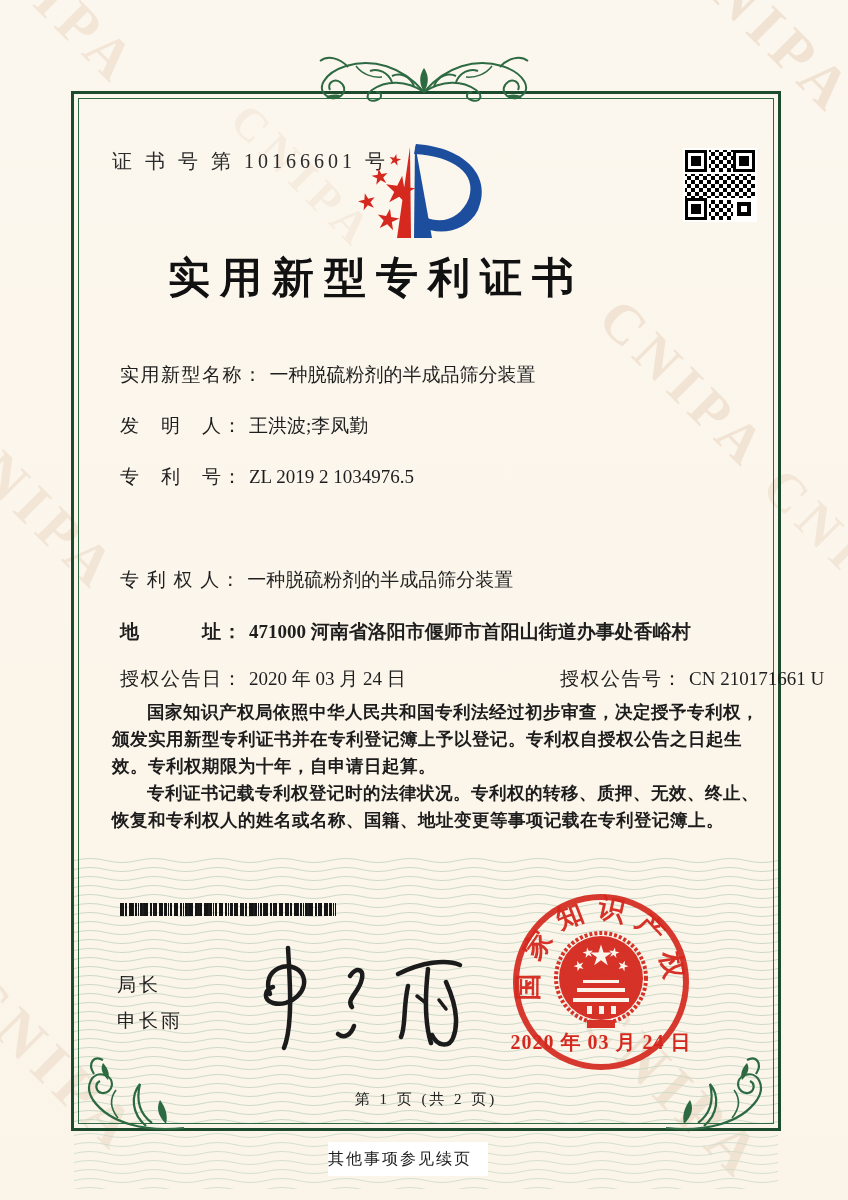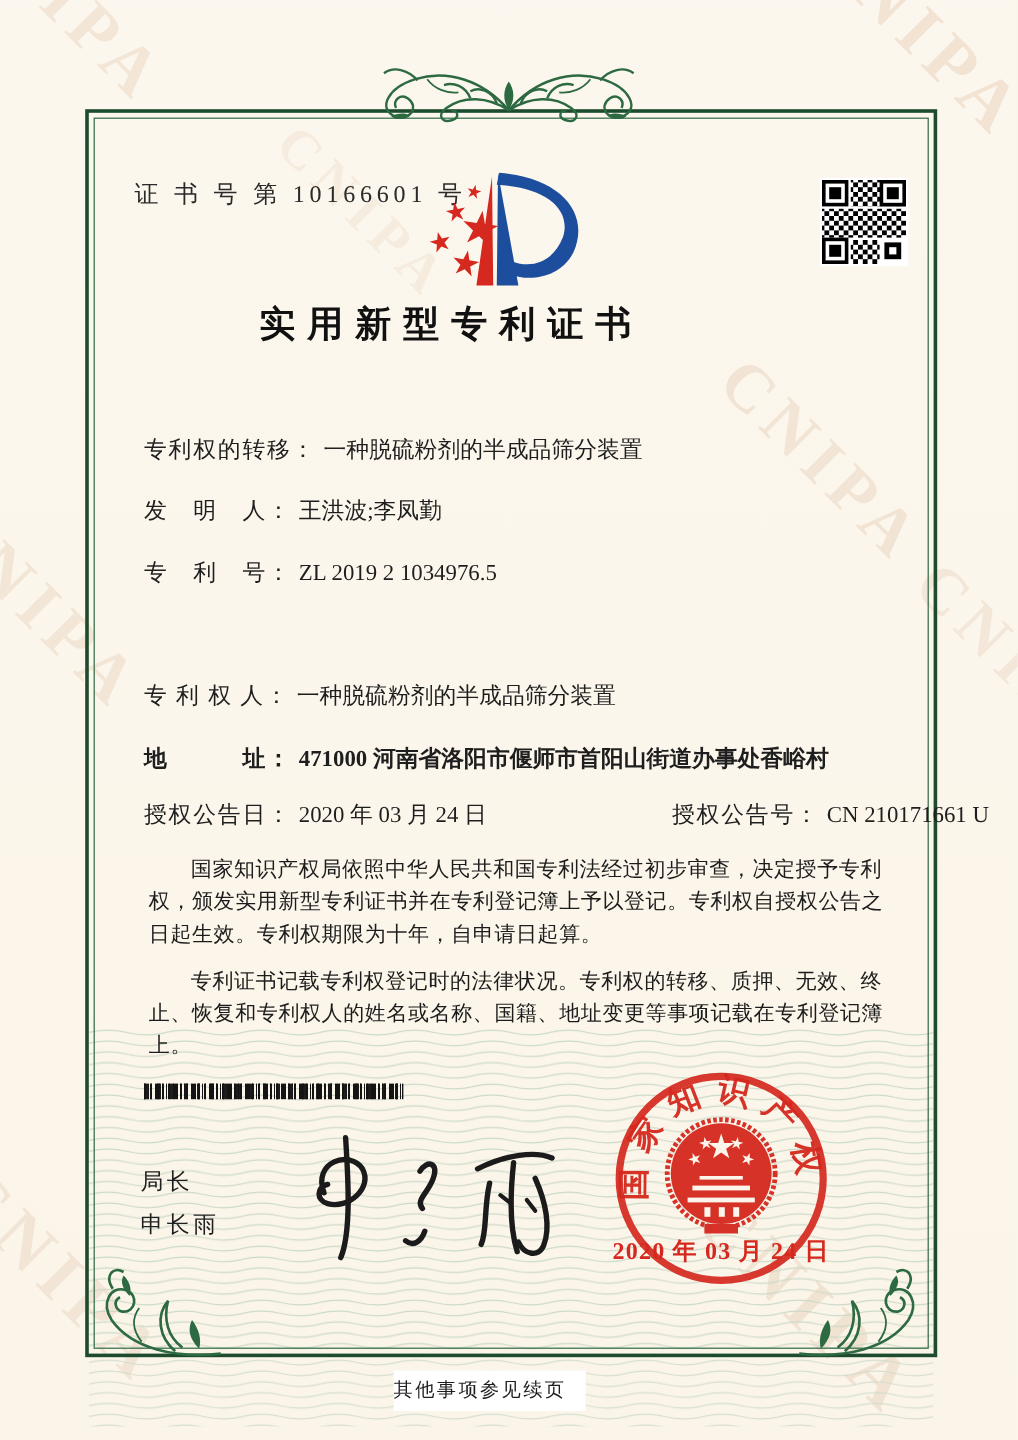--- a/index.html
+++ b/index.html
@@ -19,30 +19,30 @@
 
   
   .waves{position:absolute;left:74px;top:856px;width:704px;height:272px;overflow:hidden;}
   .waves-footer{position:absolute;left:74px;top:1131px;width:704px;height:58px;overflow:hidden;opacity:.8;}
 
   .cert-no{position:absolute;left:112px;top:148px;font-size:20px;letter-spacing:4px;color:#2a2a2a;}
   .logo{position:absolute;left:348px;top:134px;width:152px;height:114px;}
   .qr{position:absolute;left:683px;top:148px;width:74px;height:74px;}
 
   .title{position:absolute;left:0;top:250px;width:752px;text-align:center;
-         font-size:30px;font-weight:bold;letter-spacing:10px;color:#111;}
+         font-size:42px;font-weight:bold;letter-spacing:10px;color:#111;}
 
   .row{position:absolute;left:120px;font-size:19px;color:#1e1e1e;white-space:nowrap;}
   .row .lbl{letter-spacing:1.5px;}
   .row .val{margin-left:6px;}
   .grant-no{position:absolute;left:440px;top:0;}
 
   .paras{position:absolute;left:112px;top:699px;width:650px;font-size:17.5px;
          line-height:27px;color:#1c1c1c;letter-spacing:.5px;}
-  .paras p{margin:12px;text-indent:2em;}
+  .paras p{margin:0;text-indent:2em;font-weight:bold;}
 
   .barcode{position:absolute;left:120px;top:903px;width:216px;height:13px;
     background-image:
       repeating-linear-gradient(90deg,#141414 0 2px,transparent 2px 5px),
       repeating-linear-gradient(90deg,#141414 0 1px,transparent 1px 3px),
       repeating-linear-gradient(90deg,#1d1d1d 0 3px,transparent 3px 11px);}
 
   .signer{position:absolute;left:117px;top:968px;font-family:Liberation Mono, monospace;
           font-size:19px;color:#202020;letter-spacing:3px;line-height:36px;}
   .signature{position:absolute;left:232px;top:942px;width:232px;height:110px;}
@@ -178,21 +178,21 @@
       <rect x="5" y="53" width="16" height="16" fill="#fff"></rect>
       <rect x="8" y="56" width="10" height="10" fill="#000"></rect>
       <rect x="54" y="54" width="14" height="14" fill="#000"></rect>
       <rect x="58" y="58" width="6" height="6" fill="#fff"></rect>
     </g>
   </svg>
 
   <div class="title">实用新型专利证书</div>
 
   <div class="row" style="top:362px;">
-    <span class="lbl">专利权的转移：</span><span class="val">一种脱硫粉剂的半成品筛分装置</span>
+    <span class="lbl">实用新型名称：</span><span class="val">一种脱硫粉剂的半成品筛分装置</span>
   </div>
   <div class="row" style="top:413px;">
     <span class="lbl">发　明　人：</span><span class="val">王洪波;李凤勤</span>
   </div>
   <div class="row" style="top:464px;">
     <span class="lbl">专　利　号：</span><span class="val">ZL 2019 2 1034976.5</span>
   </div>
   <div class="row" style="top:567px;">
     <span class="lbl">专 利 权 人：</span><span class="val">一种脱硫粉剂的半成品筛分装置</span>
   </div>
@@ -256,16 +256,17 @@
         <rect x="72" y="112" width="56" height="4"></rect>
         <rect x="86" y="120" width="5" height="8"></rect>
         <rect x="98" y="120" width="5" height="8"></rect>
         <rect x="110" y="120" width="5" height="8"></rect>
       </g>
       <path d="M86,134 h28 v8 h-28 z" fill="#d5281e"></path>
     </g>
     <text x="100" y="163" text-anchor="middle" font-size="20" font-weight="bold" fill="#d5281e" letter-spacing="1">2020 年 03 月 24 日</text>
   </svg>
 
+  <div class="page-info">第 1 页 (共 2 页)</div>
 
   <div class="footer-note">其他事项参见续页</div>
 
 </div>
 
 </body></html>

